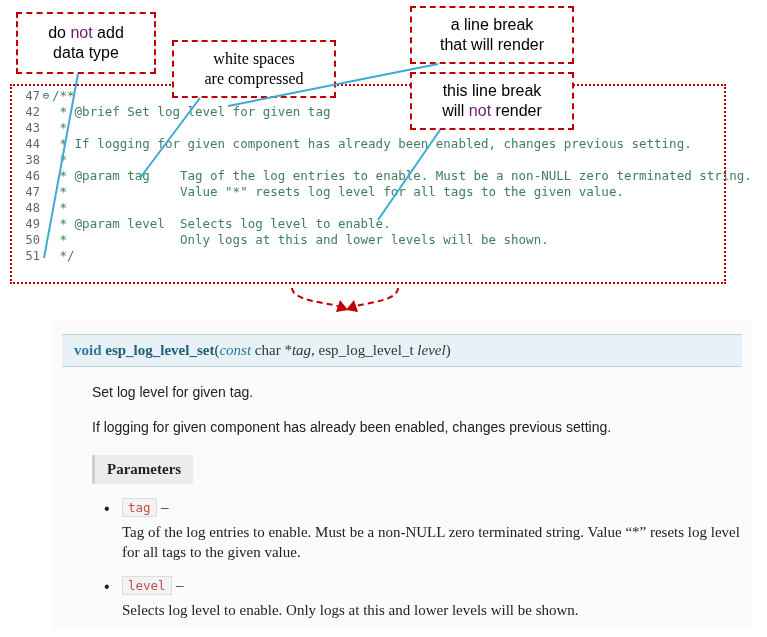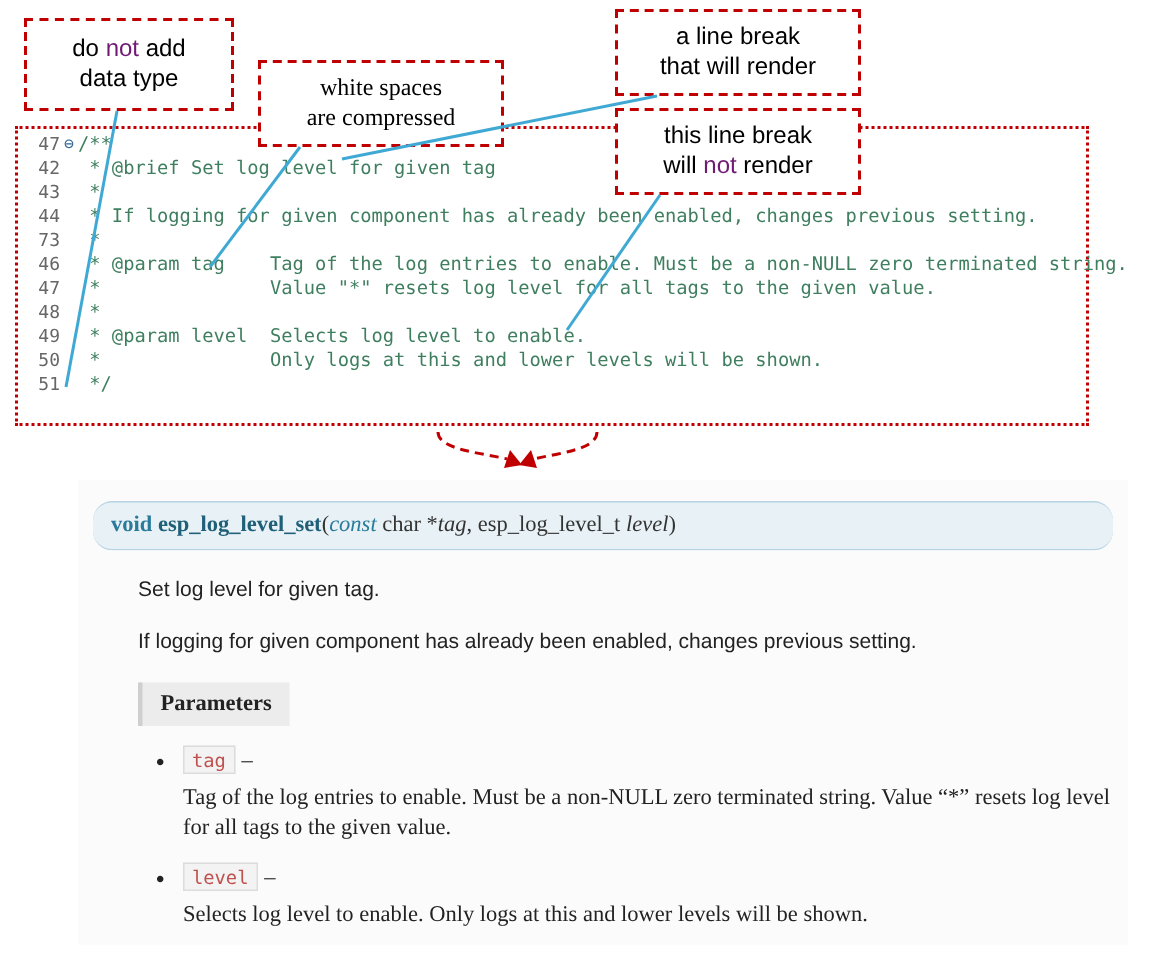--- a/index.html
+++ b/index.html
@@ -130,21 +130,20 @@
   }
   #doc-signature {
     margin: 14px 10px 0 10px;
     background: #e7f1f6;
     border-top: 1px solid #b6d4e2;
     border-bottom: 1px solid #b6d4e2;
     padding: 7px 12px;
     font-size: 15px;
     color: #27667d;
     font-family: "Liberation Serif", serif;
-    border-radius: 13px;
   }
   #doc-signature .sig-kw { color: #2a7a9b; font-weight: bold; }
   #doc-signature .sig-name { color: #1f5f78; font-weight: bold; }
   #doc-signature .sig-const { color: #2a7a9b; font-style: italic; }
   #doc-signature .sig-type { color: #333333; }
   #doc-signature .sig-param { color: #333333; font-style: italic; }
 
   .doc-para {
     margin: 16px 0 0 40px;
     font-size: 14px;
@@ -254,21 +253,21 @@
     <span class="ln">43</span>
     <span class="fold"></span>
     <span class="code-text"> *</span>
   </div>
   <div class="code-line">
     <span class="ln">44</span>
     <span class="fold"></span>
     <span class="code-text"> * If logging for given component has already been enabled, changes previous setting.</span>
   </div>
   <div class="code-line">
-    <span class="ln">73</span>
+    <span class="ln">38</span>
     <span class="fold"></span>
     <span class="code-text"> *</span>
   </div>
   <div class="code-line">
     <span class="ln">46</span>
     <span class="fold"></span>
     <span class="code-text"> * @param tag    Tag of the log entries to enable. Must be a non-NULL zero terminated string.</span>
   </div>
   <div class="code-line">
     <span class="ln">47</span>

